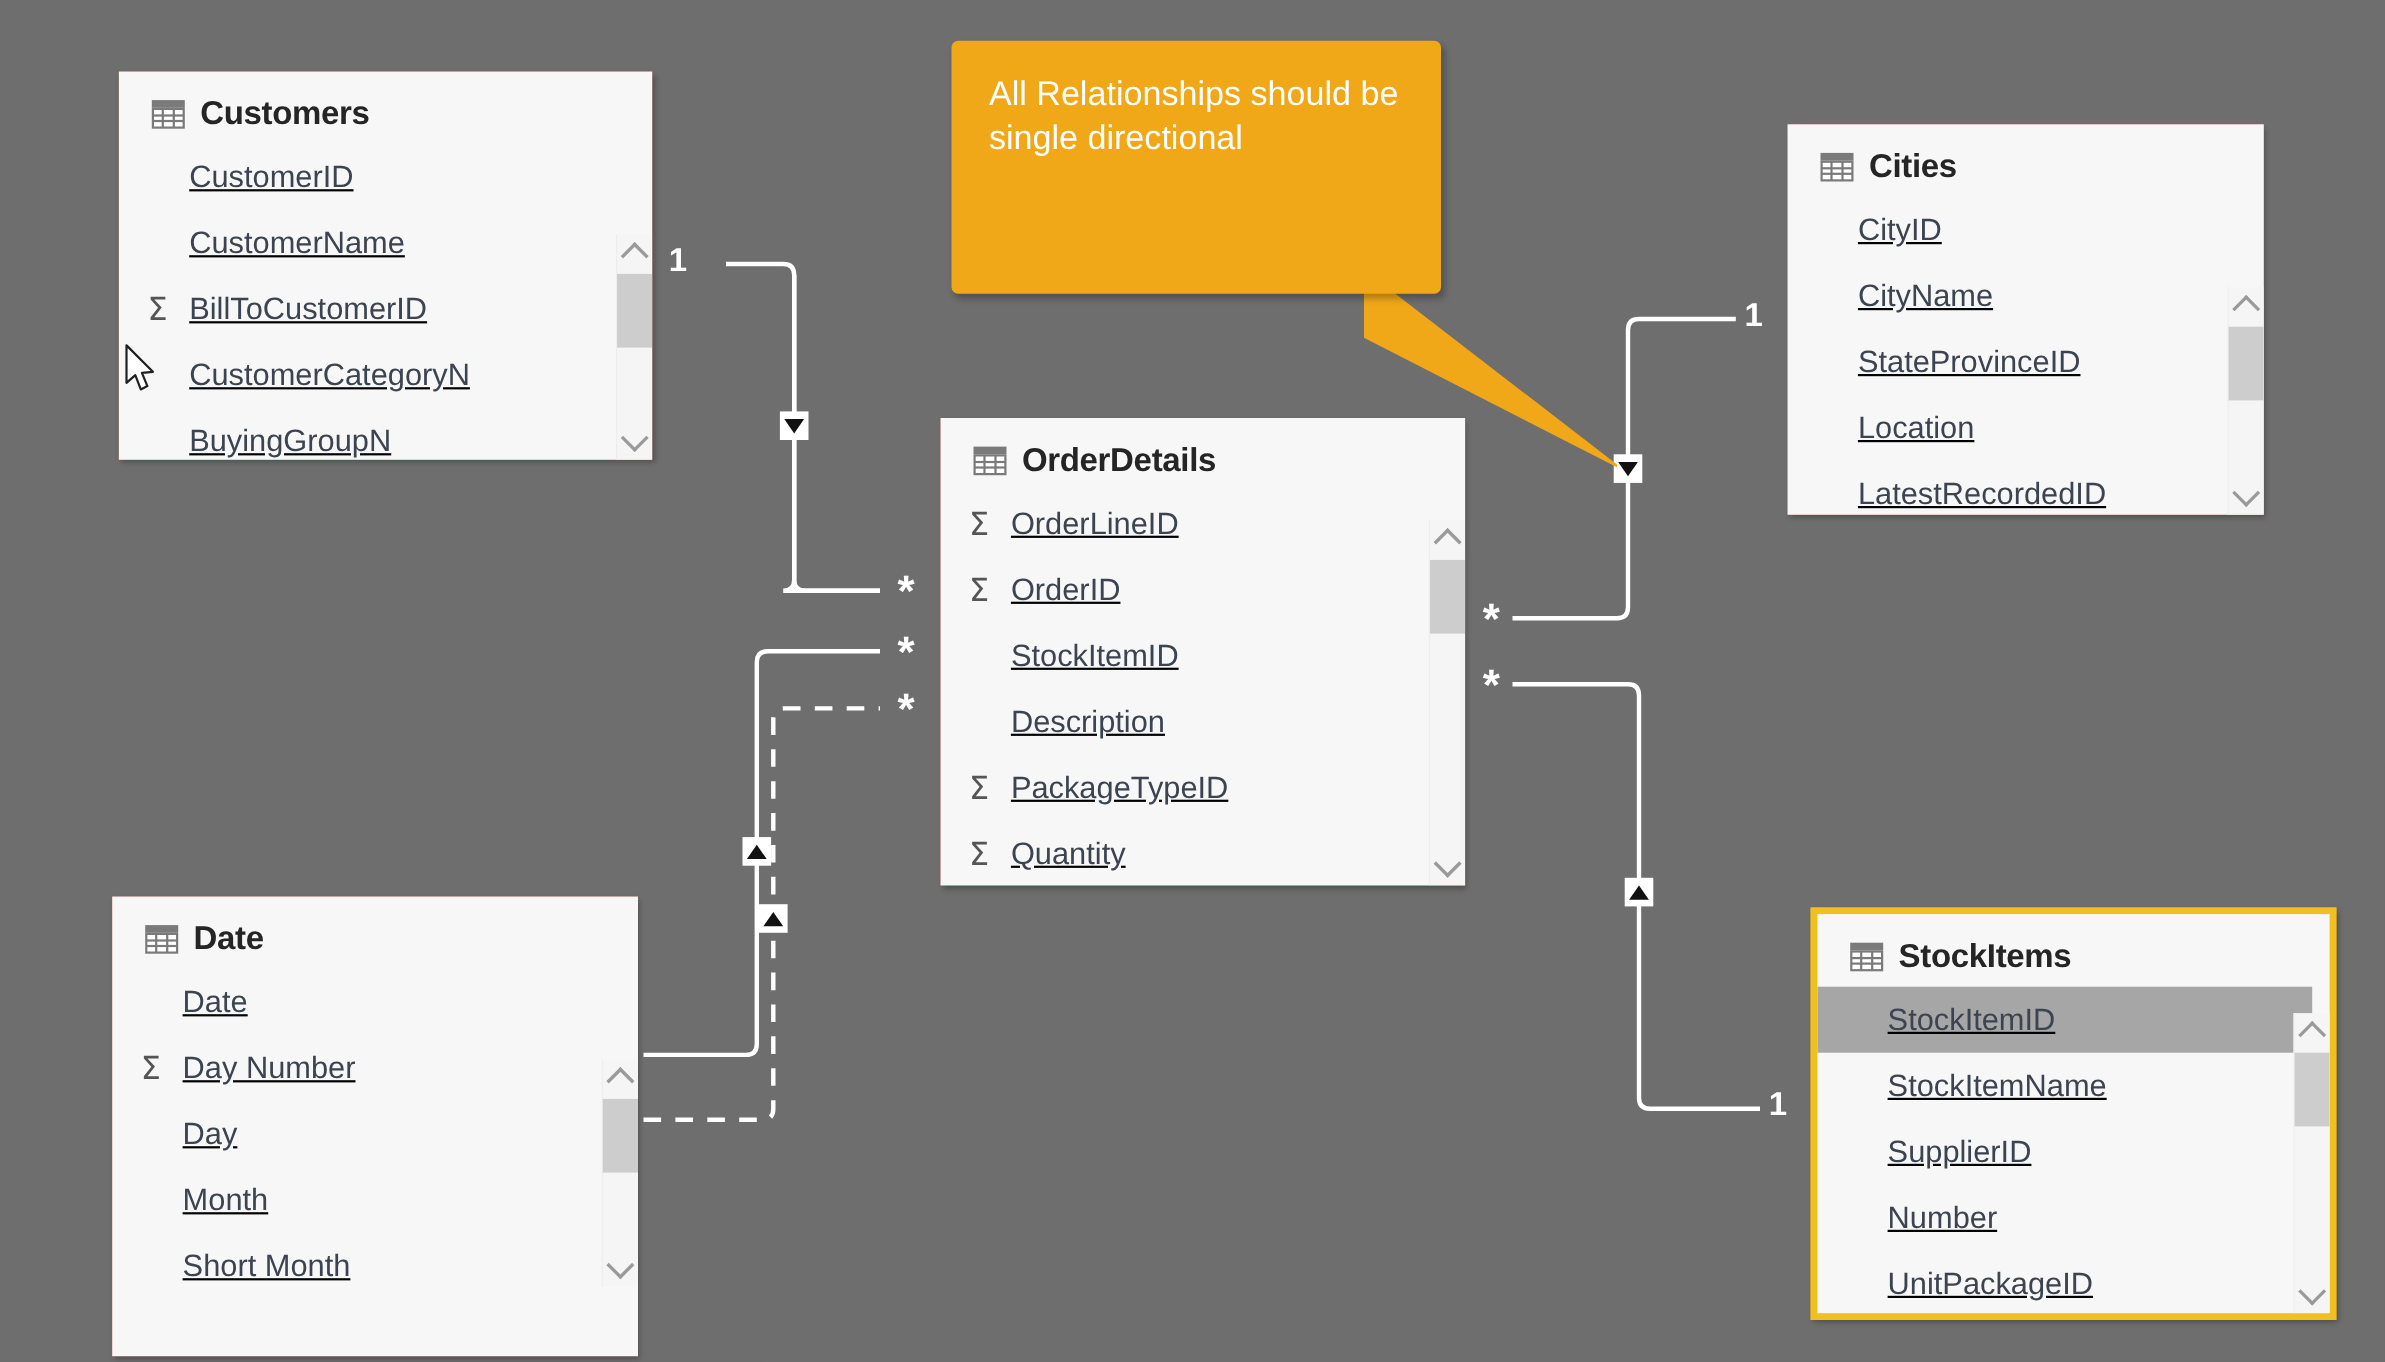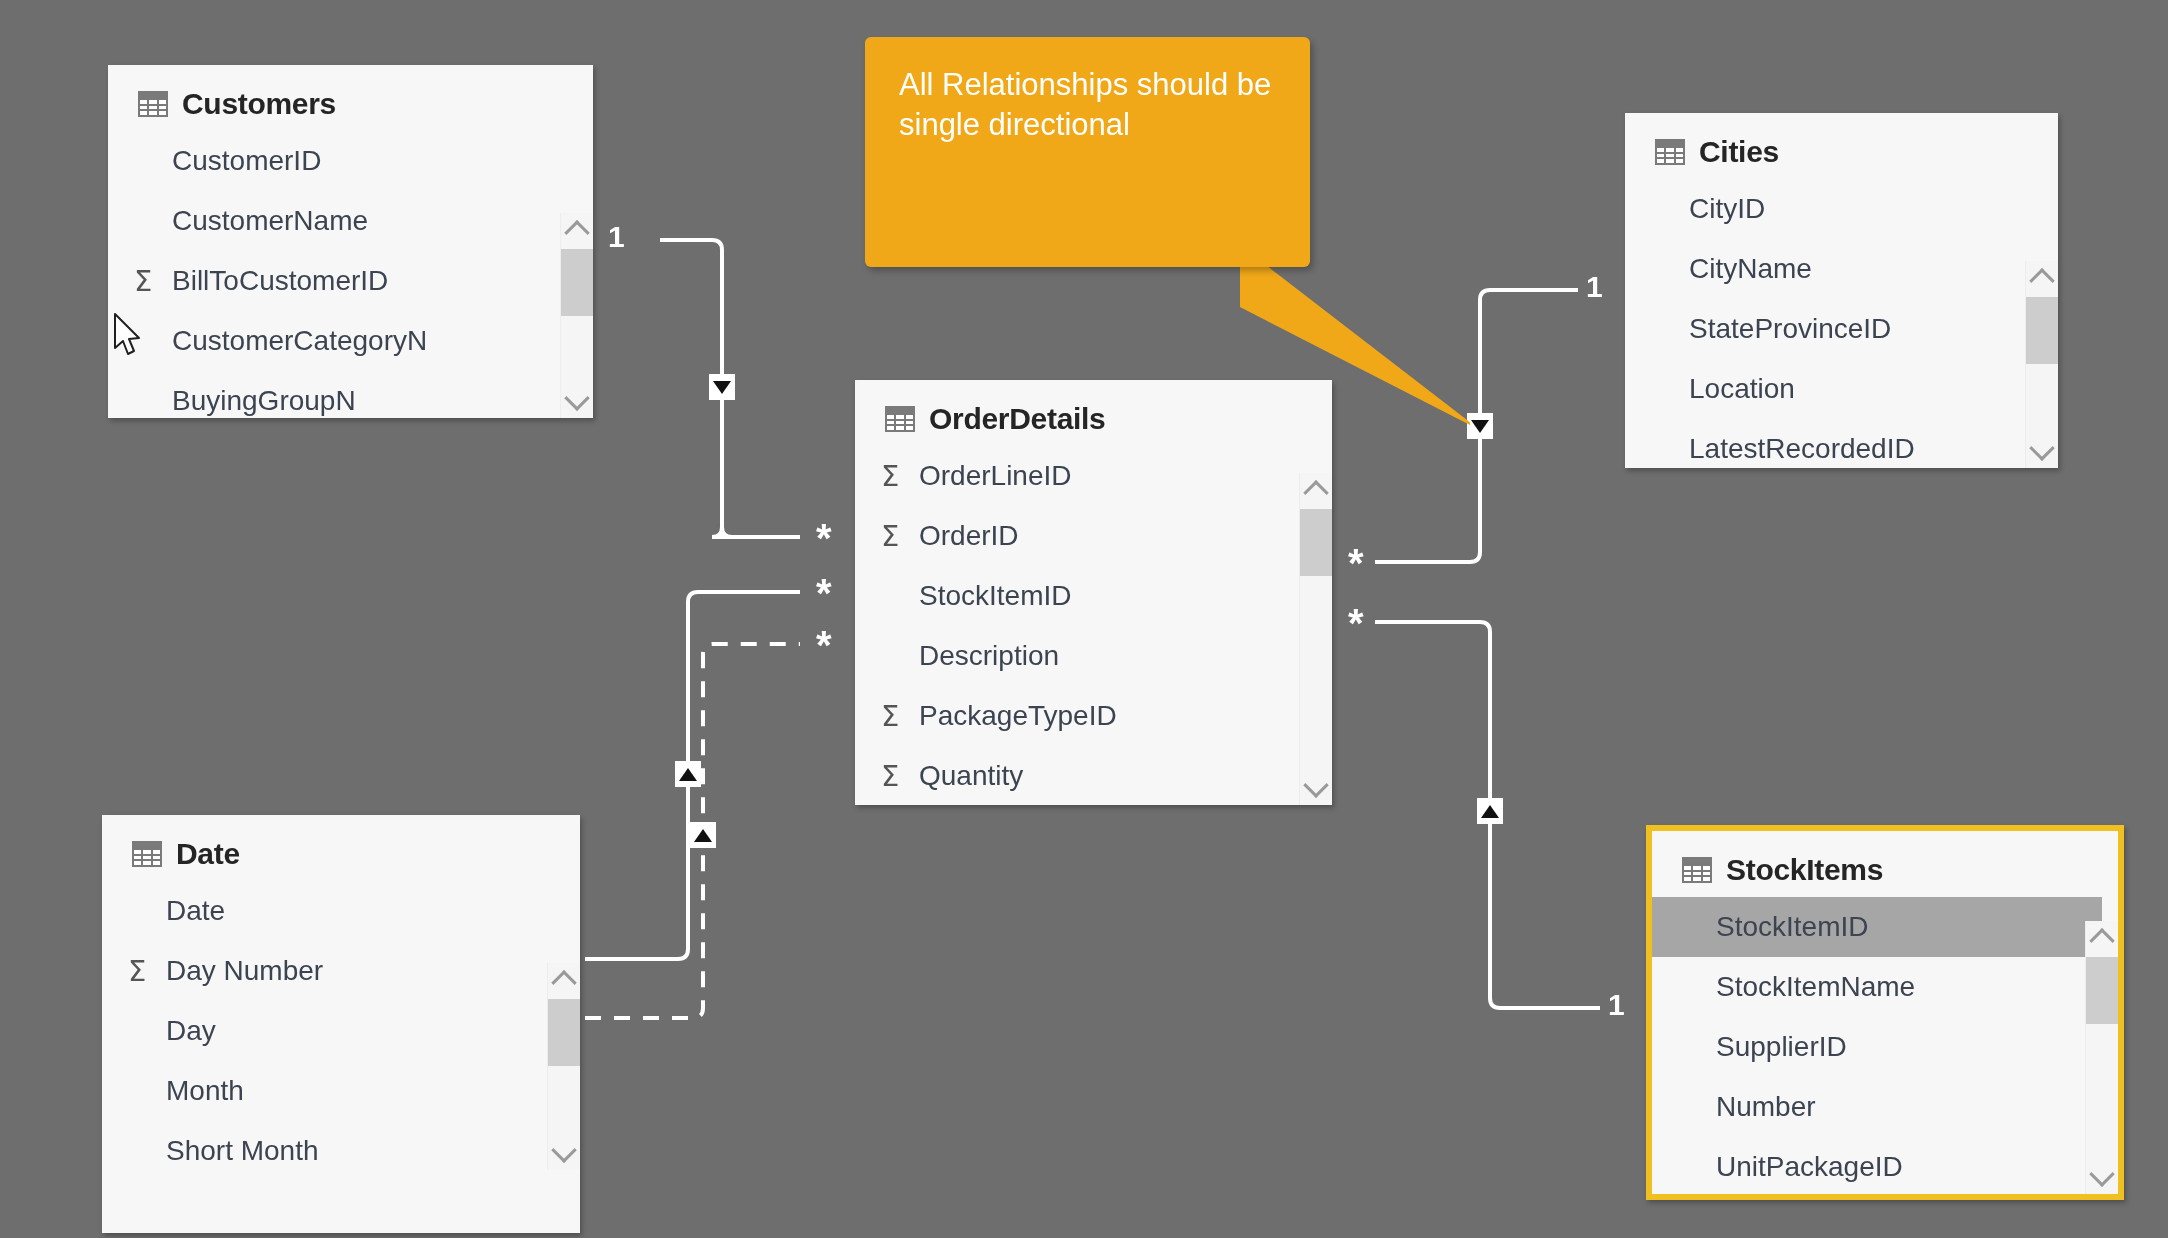--- a/index.html
+++ b/index.html
@@ -74,20 +74,21 @@
     font-size: 30px;
     font-weight: bold;
     color: #252525;
     letter-spacing: -0.3px;
     white-space: nowrap;
   }
   .field-list {
     position: relative;
     padding-left: 64px;
     padding-right: 16px;
+    text-decoration: underline;
   }
   .field-row {
     height: 60px;
     display: flex;
     align-items: center;
     position: relative;
     font-size: 28px;
     color: #3b4450;
     white-space: nowrap;
   }

